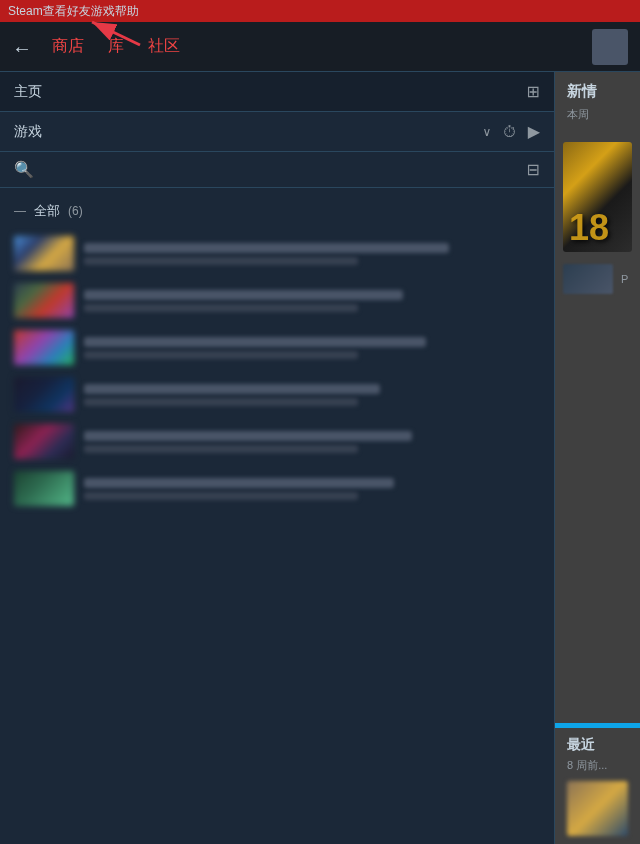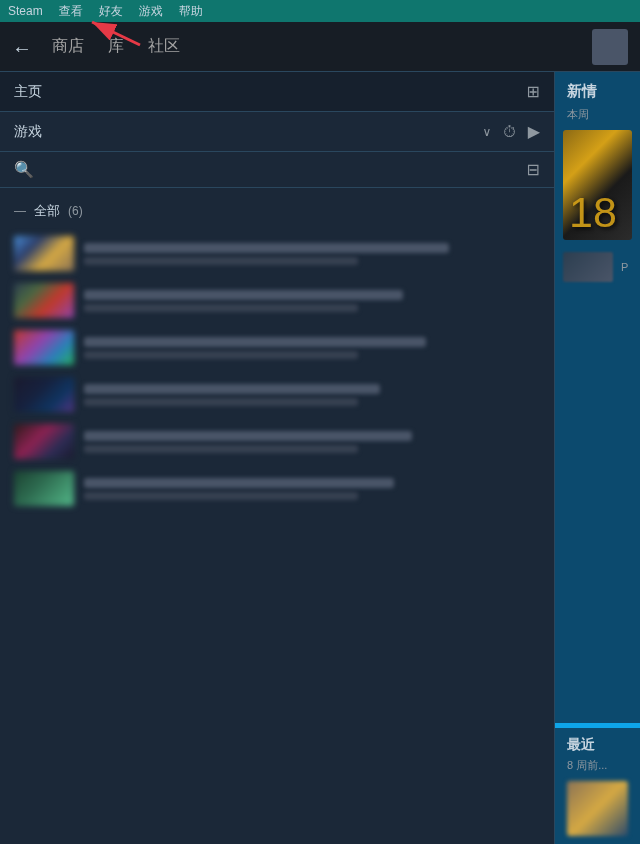--- a/index.html
+++ b/index.html
@@ -7,26 +7,26 @@
       width: 640px;
       height: 844px;
       overflow: hidden;
       font-family: "Microsoft YaHei", "PingFang SC", sans-serif;
       background: #1b2838;
       position: relative;
     }
 
     
     .menu-bar {
-      background: #0f766e;
+      background: #b91c1c;
       height: 22px;
       display: flex;
       align-items: center;
       padding: 0 8px;
-      gap: 16px;
+      gap: 0;
       position: relative;
       z-index: 10;
     }
     .menu-item {
       color: #c6d4df;
       font-size: 12px;
       cursor: pointer;
     }
 
     
@@ -43,21 +43,21 @@
       color: #c6d4df;
       font-size: 20px;
       cursor: pointer;
       font-weight: bold;
     }
     .nav-links {
       display: flex;
       gap: 24px;
     }
     .nav-link {
-      color: #a3a3a3;
+      color: #ef4444;
       font-size: 16px;
       cursor: pointer;
       font-weight: 500;
     }
     .nav-avatar {
       width: 36px;
       height: 36px;
       background: #4a5568;
       border-radius: 3px;
       margin-left: auto;
@@ -232,63 +232,63 @@
       height: 8px;
       border-radius: 3px;
       background: #374151;
       filter: blur(2px);
       width: 60%;
     }
 
     
     .right-panel {
       flex: 1;
-      background: #0c4a6e;
+      background: #404040;
       display: flex;
       flex-direction: column;
       overflow: hidden;
     }
 
     .right-top {
       flex: 1;
       overflow: hidden;
       position: relative;
     }
 
     .right-label {
       color: #c6d4df;
       font-size: 15px;
       font-weight: 600;
       padding: 10px 12px 6px;
     }
     .right-sublabel {
       color: #8f98a0;
       font-size: 11px;
-      padding: 0 12px 8px;
+      padding: 0 12px 20px;
     }
 
     
     .right-card {
       margin: 0 8px 8px;
       border-radius: 3px;
       overflow: hidden;
       height: 110px;
       position: relative;
     }
     .right-card-bg {
       width: 100%;
       height: 100%;
       background: linear-gradient(135deg, #8b6914 0%, #d4a017 30%, #1a1a1a 60%, #2c2c2c 100%);
       display: flex;
       align-items: flex-end;
       padding: 6px;
     }
     .card-number {
-      font-size: 43px;
-      font-weight: 400;
+      font-size: 36px;
+      font-weight: 700;
       color: #d4a017;
       line-height: 1;
       opacity: 0.9;
       text-shadow: 2px 2px 4px rgba(0,0,0,0.8);
     }
 
     
     .right-small-card {
       display: flex;
       align-items: center;

